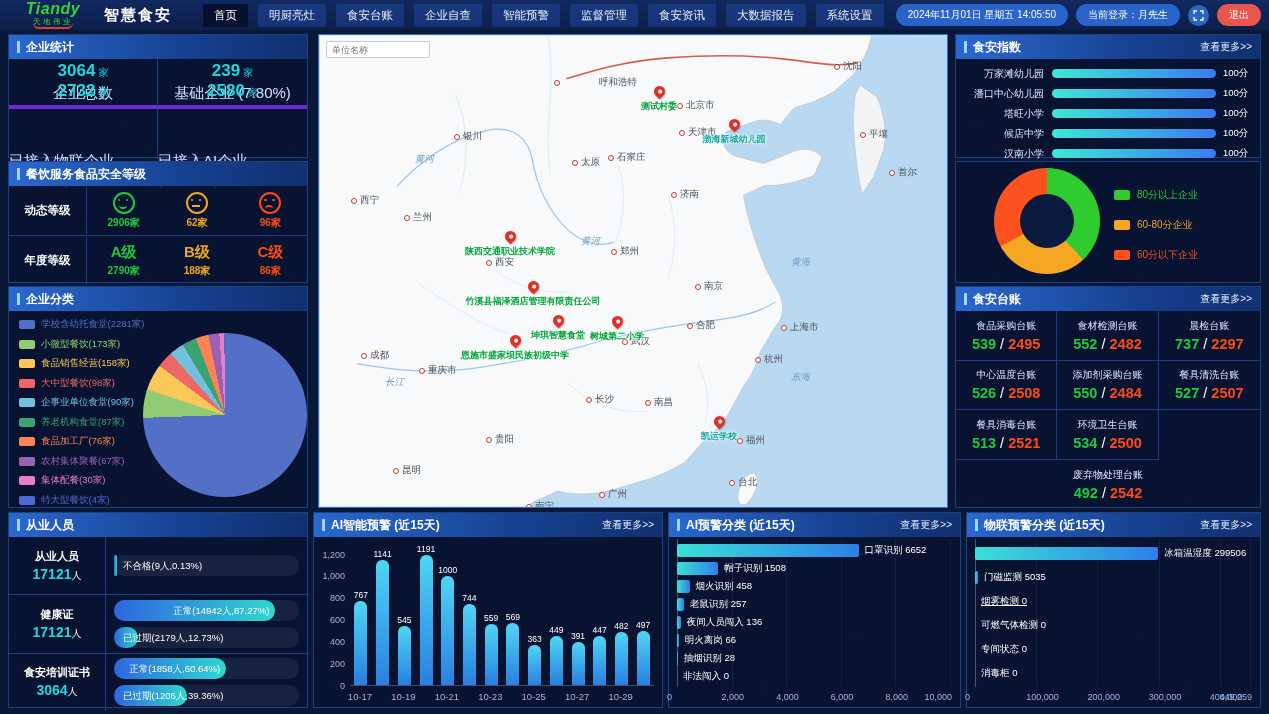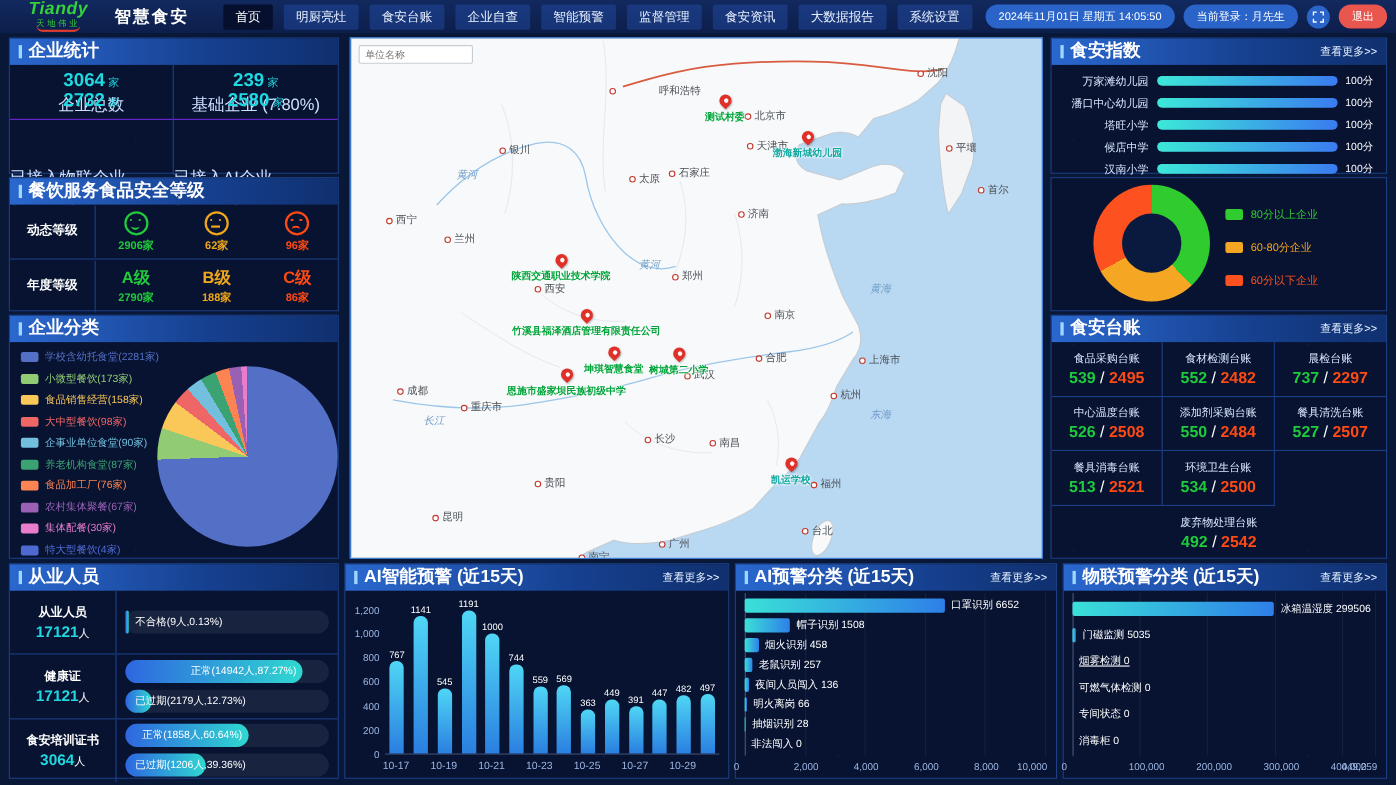--- a/index.html
+++ b/index.html
@@ -23,26 +23,26 @@
   .nav{display:flex;align-items:center;height:30px;}
   .nav-item{font-size:11.5px;color:#e8f1ff;background:rgba(36,78,168,.45);padding:4px 11px;margin:0 5px;border-radius:2px;cursor:pointer;white-space:nowrap;}
   .nav-item.active{background:#06102e;color:#fff;}
   .top-right{position:absolute;right:8px;top:4px;display:flex;align-items:center;gap:8px;}
   .pill{background:#2a64c8;border-radius:11px;color:#fff;font-size:10px;padding:4px 12px;white-space:nowrap;}
   .pill.red{background:#e8564e;cursor:pointer;}
   .fs-btn{width:21px;height:21px;border-radius:50%;background:#2a64c8;display:flex;align-items:center;justify-content:center;cursor:pointer;}
   
   .panel{position:absolute;background:rgba(7,19,48,.85);border:1px solid #1d3f85;box-sizing:border-box;}
   .p-hd{height:24px;background:linear-gradient(90deg,#2a68cf 0%,#16408f 60%,#10306f 100%);display:flex;align-items:center;justify-content:space-between;padding:0 8px;}
-  .p-title{font-size:16px;font-weight:bold;color:#fff;border-left:3px solid #9fd8ff;padding-left:6px;line-height:12px;white-space:nowrap;}
+  .p-title{font-size:12px;font-weight:bold;color:#fff;border-left:3px solid #9fd8ff;padding-left:6px;line-height:12px;white-space:nowrap;}
   .p-more{font-size:10px;color:#e6f1ff;cursor:pointer;white-space:nowrap;}
   .p-bd{position:relative;}
   
   .stats-grid{display:grid;grid-template-columns:1fr 1fr;grid-template-rows:50px 50px;}
-  .stat-cell{display:flex;flex-direction:column;align-items:center;justify-content:center;border-right:1px solid #1d3f85;border-bottom:1px solid #6d28d9;}
+  .stat-cell{display:flex;flex-direction:column;align-items:center;justify-content:center;border-right:1px solid #1d3f85;border-bottom:4px solid #6d28d9;}
   .stat-cell:nth-child(2n){border-right:none;}
   .stat-cell:nth-child(n+3){border-bottom:none;gap:48px;}
   .stat-v{font-size:17px;font-weight:bold;color:#1fd8e0;}
   .stat-u{font-size:10px;color:#1fd8e0;margin-left:3px;font-weight:normal;}
   .stat-l{font-size:15px;color:#cfe0ff;margin-top:3px;}
   
   .safety-row{display:grid;grid-template-columns:78px 1fr 1fr 1fr;height:49px;border-bottom:1px solid #1d3f85;align-items:center;}
   .safety-row:last-child{border-bottom:none;}
   .s-label{font-size:11.5px;font-weight:bold;color:#fff;text-align:center;border-right:1px solid #1d3f85;line-height:47px;height:47px;}
   .s-item{text-align:center;}

